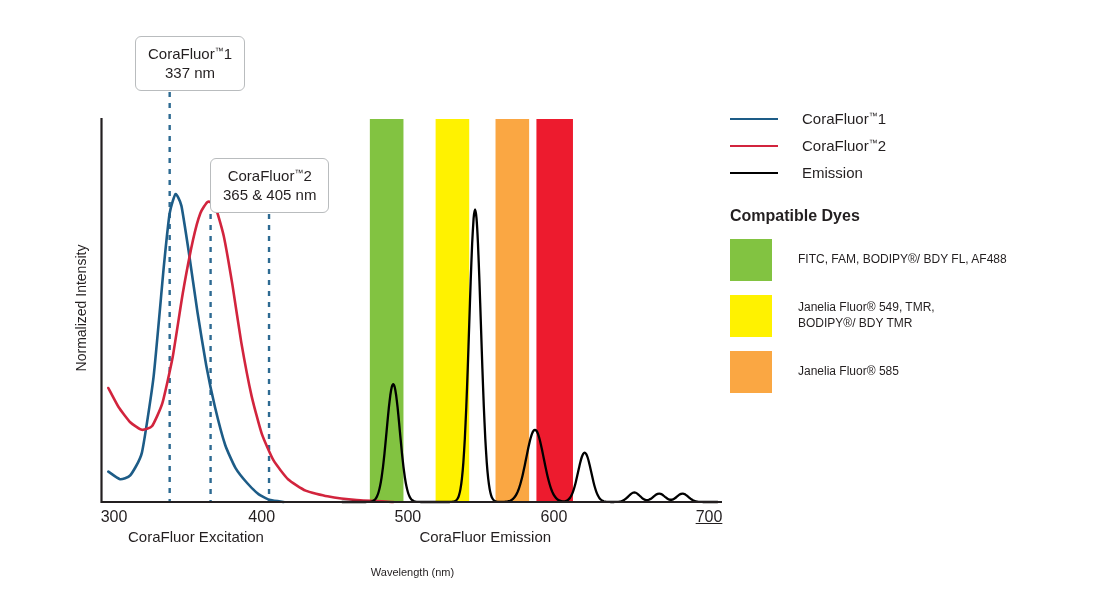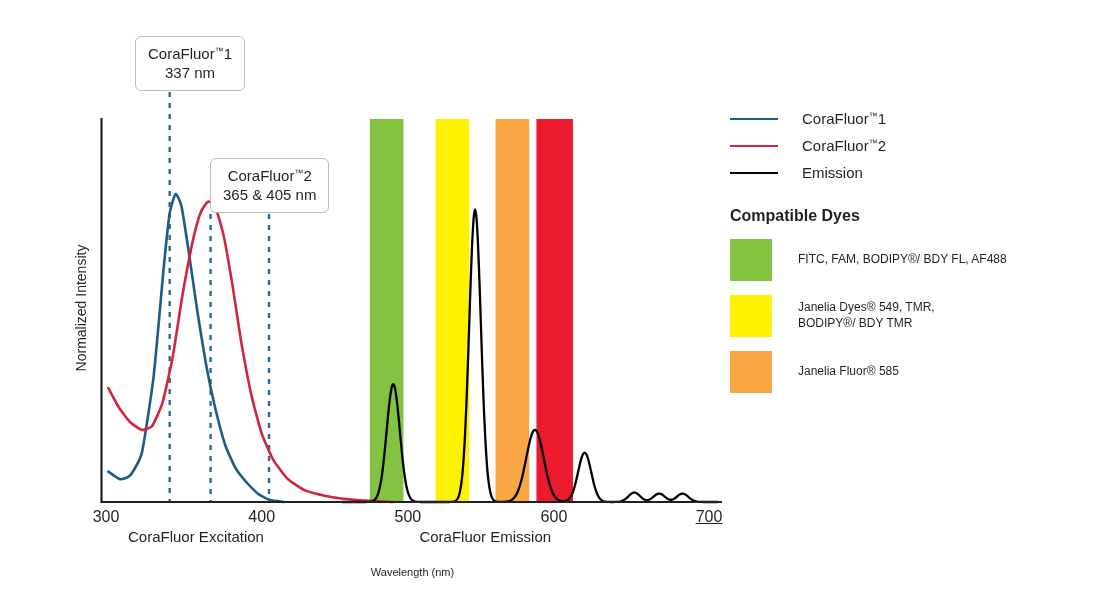--- a/index.html
+++ b/index.html
@@ -175,21 +175,21 @@
     <span class="line1"><span>CoraFluor</span><span class="sup">™</span><span>1</span></span>
     <span class="line2">337 nm</span>
   </div>
 
   <div class="callout" id="callout-cf2">
     <span class="line1"><span>CoraFluor</span><span class="sup">™</span><span>2</span></span>
     <span class="line2">365 &amp; 405 nm</span>
   </div>
 
   <div id="xtick-container">
-      <div class="axis-tick" style="left: 76px; top: 508px;">300</div>
+      <div class="axis-tick" style="left: 84px; top: 508px;">300</div>
       <div class="axis-tick" style="left: 231.729px; top: 508px;">400</div>
       <div class="axis-tick" style="left: 377.847px; top: 508px;">500</div>
       <div class="axis-tick" style="left: 523.965px; top: 508px;">600</div>
       <div class="axis-tick" style="left: 679px; top: 508px; text-decoration: underline;">700</div>
     </div>
 
   <div class="axis-sublabel" id="sub-left" style="left: 45.9765px; width: 300px; top: 528px;">CoraFluor Excitation</div>
   <div class="axis-sublabel" id="sub-right" style="left: 335.289px; width: 300px; top: 528px;">CoraFluor Emission</div>
 
   <div id="xaxis-title">Wavelength (nm)</div>
@@ -214,21 +214,21 @@
 
     <div id="compatible-title">Compatible Dyes</div>
 
     <div id="dye-list">
         <div class="dye-row">
           <div class="dye-swatch" style="background: rgb(130, 195, 65);"></div>
           <div class="dye-label"><span>FITC, FAM, BODIPY®/ BDY FL, AF488</span></div>
         </div>
         <div class="dye-row">
           <div class="dye-swatch" style="background: rgb(255, 242, 0);"></div>
-          <div class="dye-label"><span>Janelia Dyes® 549, TMR,</span><span class="l2">BODIPY®/ BDY TMR</span></div>
+          <div class="dye-label"><span>Janelia Fluor® 549, TMR,</span><span class="l2">BODIPY®/ BDY TMR</span></div>
         </div>
         <div class="dye-row">
           <div class="dye-swatch" style="background: rgb(250, 167, 67);"></div>
           <div class="dye-label"><span>Janelia Fluor® 585</span></div>
         </div>
       </div>
 
   </div>
 
 </div>

